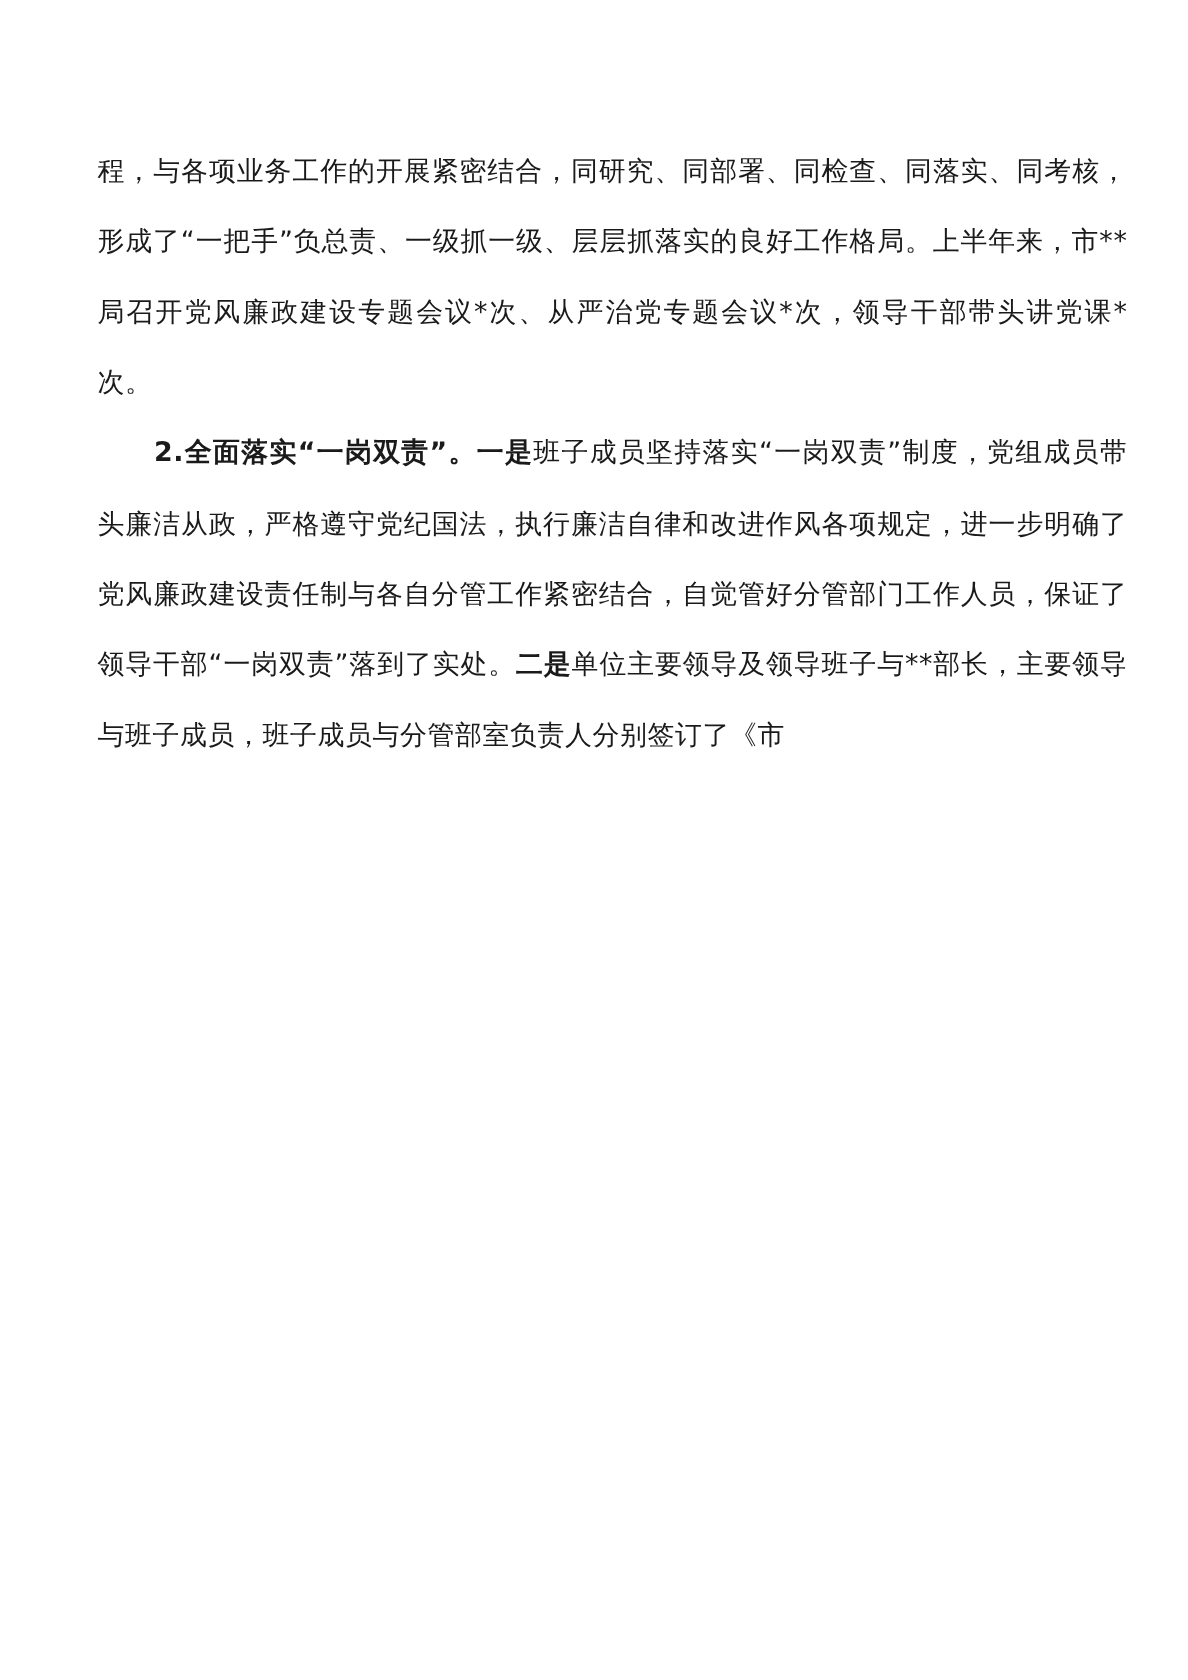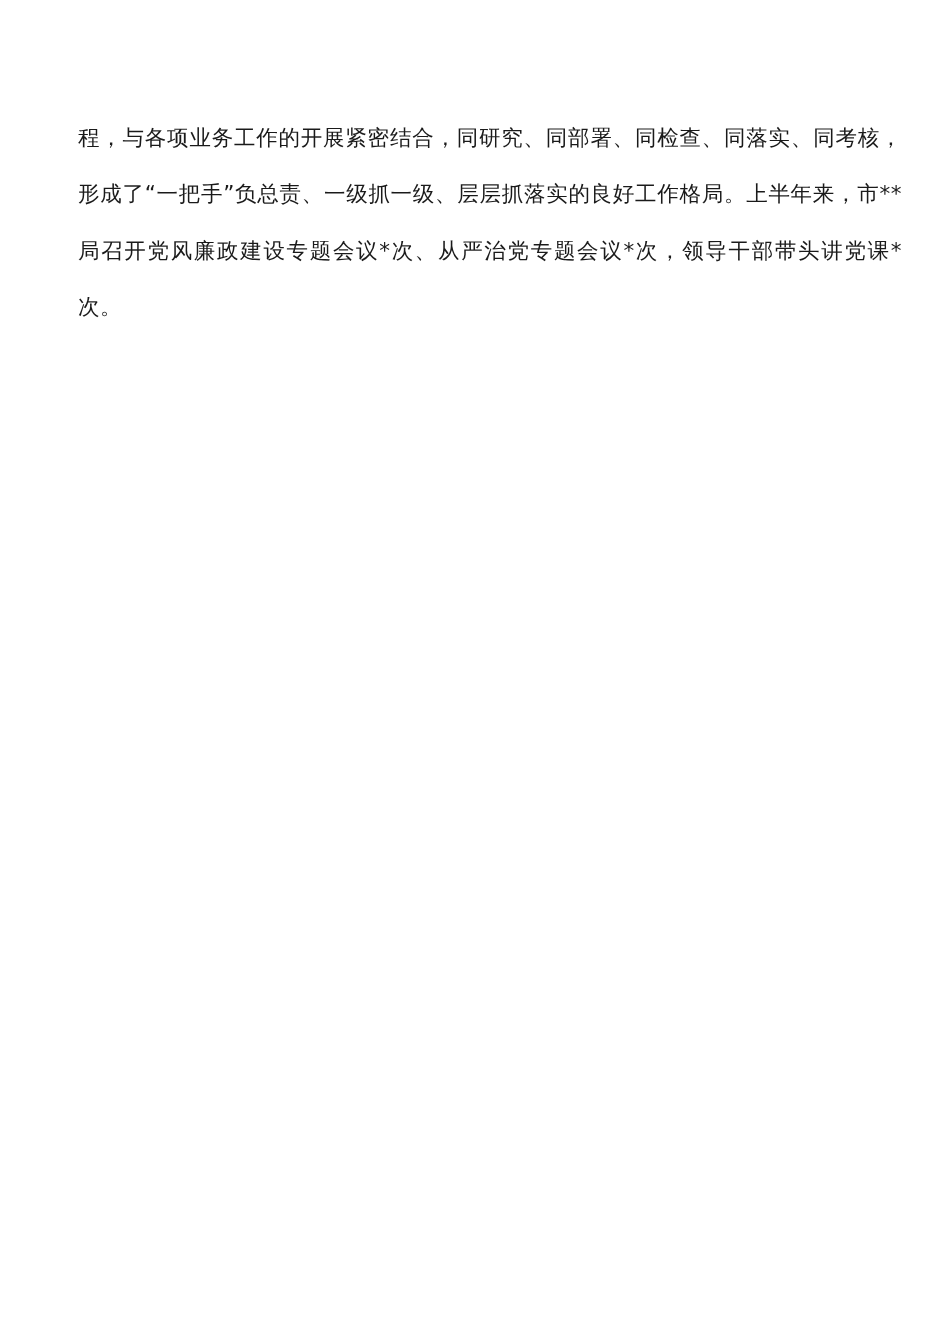--- a/index.html
+++ b/index.html
@@ -40,15 +40,18 @@
 </head>
 <body>
 
 <div class="page">
   <div class="doc-body">
 
     <p class="para">
       <span>程，与各项业务工作的开展紧密结合，同研究、同部署、同检查、同落实、同考核，形成了“一把手”负总责、一级抓一级、层层抓落实的良好工作格局。上半年来，市**局召开党风廉政建设专题会议*次、从严治党专题会议*次，领导干部带头讲党课*次。</span>
     </p>
 
+    <p class="para indent">
+      <span class="bold">2.全面落实“一岗双责”。一是</span><span>班子成员坚持落实“一岗双责”制度，党组成员带头廉洁从政，严格遵守党纪国法，执行廉洁自律和改进作风各项规定，进一步明确了党风廉政建设责任制与各自分管工作紧密结合，自觉管好分管部门工作人员，保证了领导干部“一岗双责”落到了实处。</span><span class="bold">二是</span><span>单位主要领导及领导班子与**部长，主要领导与班子成员，班子成员与分管部室负责人分别签订了《市</span>
+    </p>
 
   </div>
 </div>
 
 </body></html>

